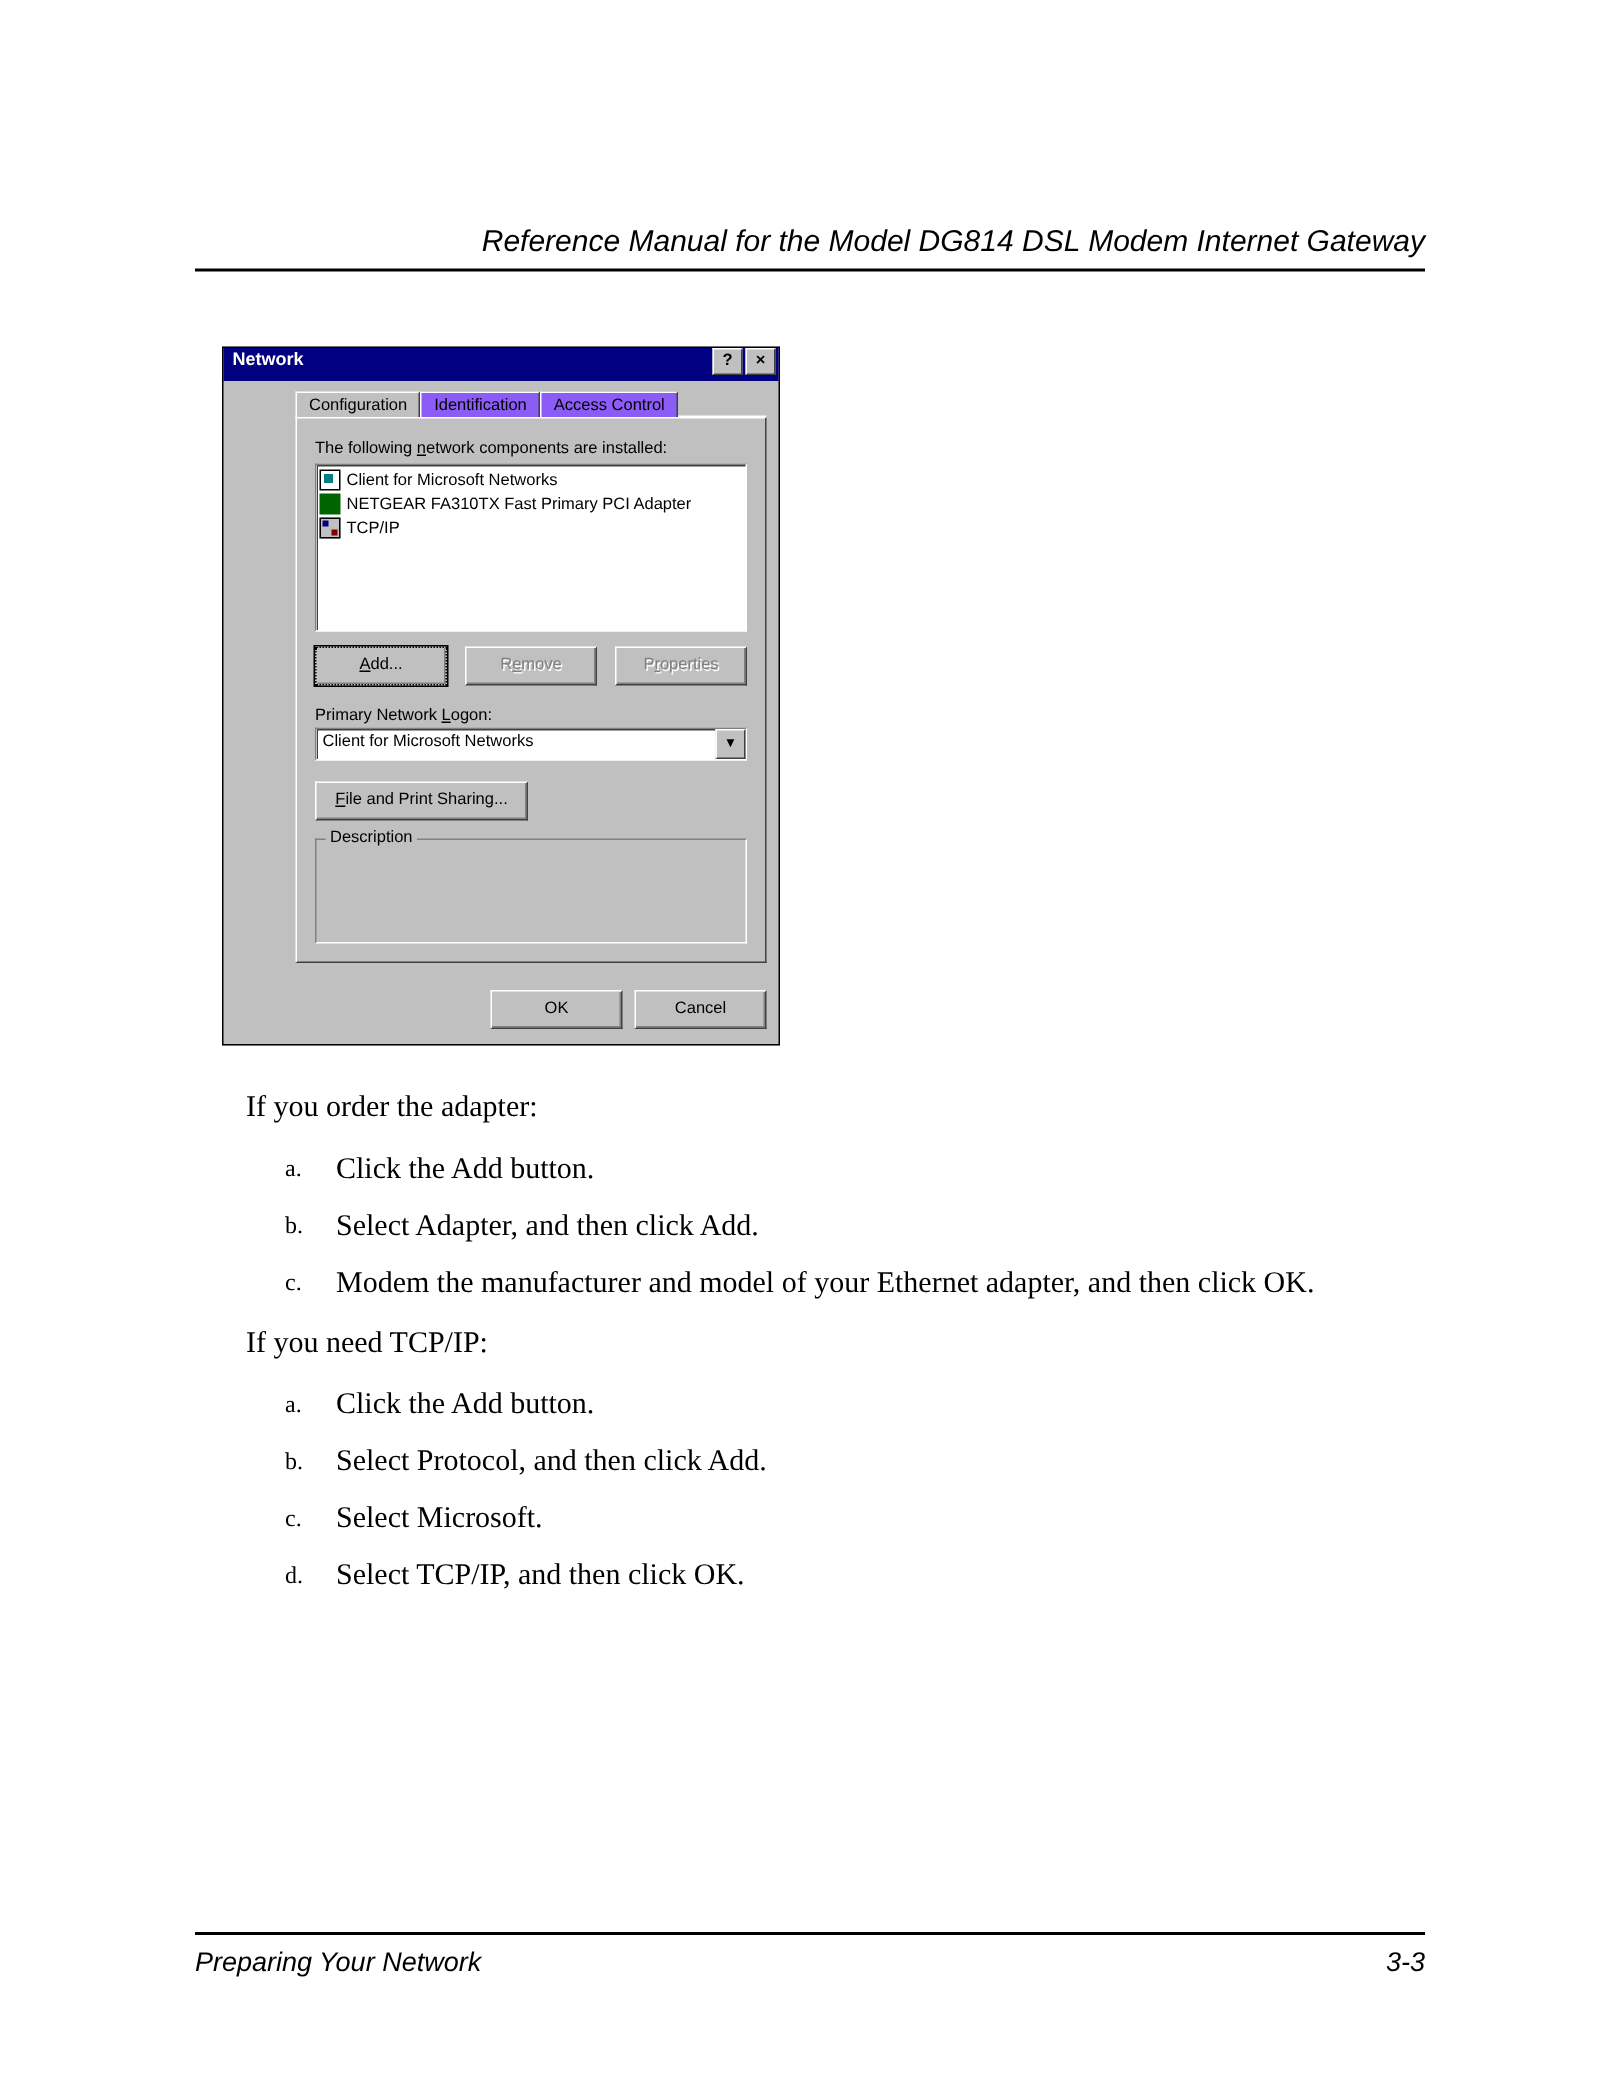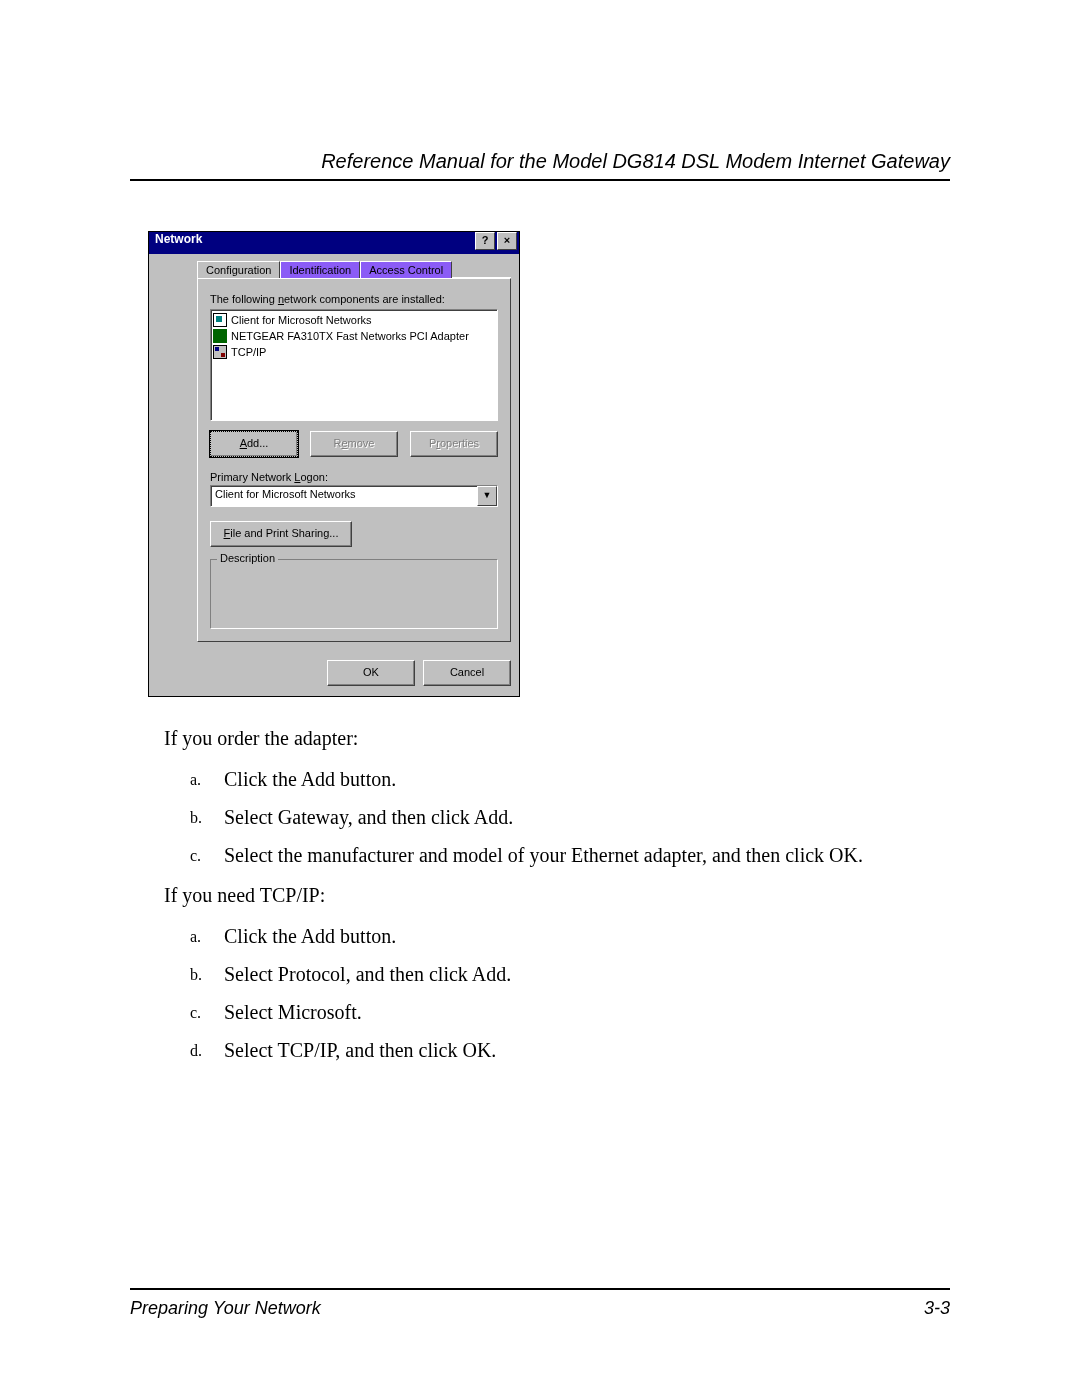--- a/index.html
+++ b/index.html
@@ -305,21 +305,21 @@
         <div class="listlabel">
           <span>The following </span><span class="ul">n</span><span>etwork components are installed:</span>
         </div>
         <div class="listbox">
           <div class="listitem">
             <span class="li-icon icon-client"></span>
             <span>Client for Microsoft Networks</span>
           </div>
           <div class="listitem">
             <span class="li-icon icon-adapter"></span>
-            <span>NETGEAR FA310TX Fast Networks PCI Adapter</span>
+            <span>NETGEAR FA310TX Fast Primary PCI Adapter</span>
           </div>
           <div class="listitem">
             <span class="li-icon icon-proto"></span>
             <span>TCP/IP</span>
           </div>
         </div>
 
         <div class="btnrow">
           <div class="winbtn focused"><span class="ul">A</span><span>dd...</span></div>
           <div class="winbtn disabled"><span>R</span><span class="ul">e</span><span>move</span></div>
@@ -347,22 +347,22 @@
       <div class="winbtn">OK</div>
       <div class="winbtn">Cancel</div>
     </div>
   </div>
 
 
 
   <div class="bodytxt">If you order the adapter:</div>
   <ol class="lettered">
     <li data-marker="a.">Click the Add button.</li>
-    <li data-marker="b.">Select Gateway, and then click Add.</li>
-    <li data-marker="c.">Select the manufacturer and model of your Ethernet adapter, and then click OK.</li>
+    <li data-marker="b.">Select Adapter, and then click Add.</li>
+    <li data-marker="c.">Modem the manufacturer and model of your Ethernet adapter, and then click OK.</li>
   </ol>
 
   <div class="bodytxt" style="margin-top:6px;">If you need TCP/IP:</div>
   <ol class="lettered">
     <li data-marker="a.">Click the Add button.</li>
     <li data-marker="b.">Select Protocol, and then click Add.</li>
     <li data-marker="c.">Select Microsoft.</li>
     <li data-marker="d.">Select TCP/IP, and then click OK.</li>
   </ol>
 

